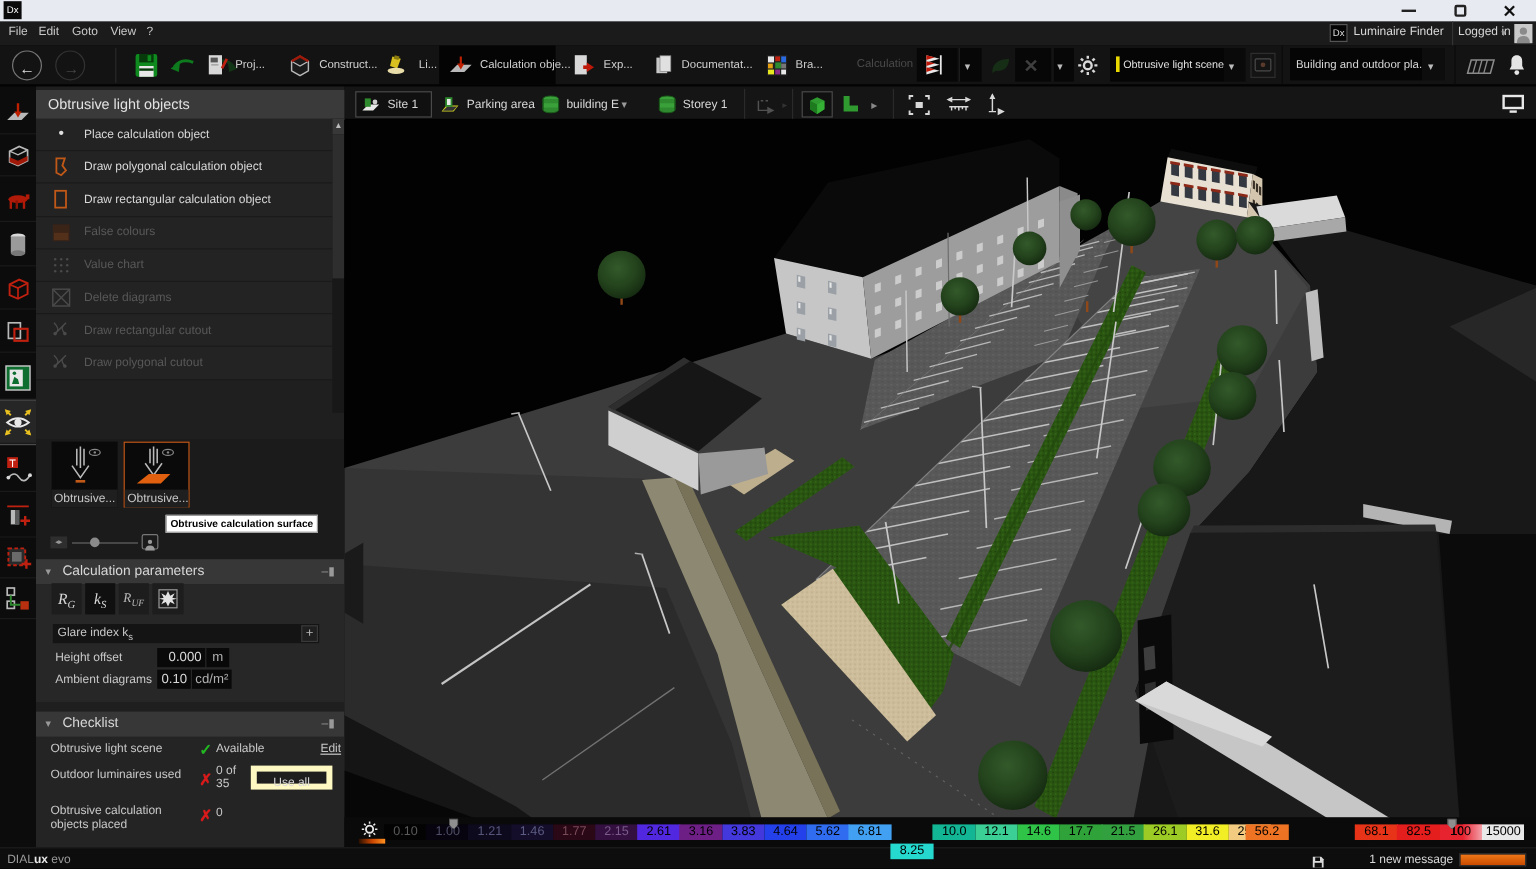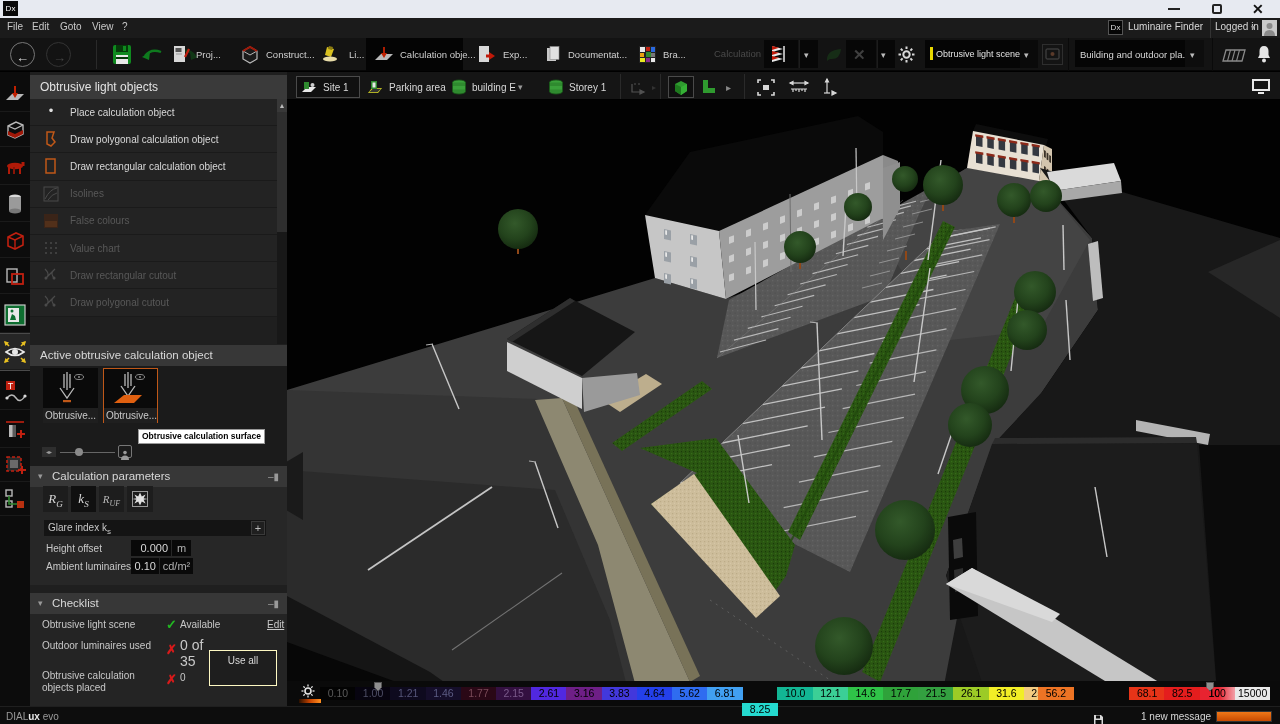--- a/index.html
+++ b/index.html
@@ -472,29 +472,20 @@
         <span class="ticon">
           <svg width="18" height="18" viewBox="0 0 18 18">
             <rect x="4" y="2" width="9" height="14" fill="none" stroke="#c05818" stroke-width="1.5"></rect>
           </svg>
         </span>
         <span style="color:#d8d8d8;">Draw rectangular calculation object</span>
       </div>
 <div class="titem">
         <span class="ticon">
           <svg width="18" height="18" viewBox="0 0 18 18">
-            <rect x="2" y="2" width="14" height="14" fill="none" stroke="#4a4a4a" stroke-width="1"></rect>
-            <path d="M3 14 Q8 4 15 3 M6 15 Q10 9 15 8" stroke="#4a4a4a" fill="none"></path>
-          </svg>
-        </span>
-        <span style="color:#585858;">Isolines</span>
-      </div>
-<div class="titem">
-        <span class="ticon">
-          <svg width="18" height="18" viewBox="0 0 18 18">
             <rect x="2" y="2" width="14" height="14" fill="#3a2418"></rect>
             <rect x="3" y="9" width="12" height="6" fill="#52301a"></rect>
           </svg>
         </span>
         <span style="color:#585858;">False colours</span>
       </div>
 <div class="titem">
         <span class="ticon">
           <svg width="18" height="18" viewBox="0 0 18 18">
             <circle cx="4" cy="4" r="1" fill="#4a4a4a"></circle>
@@ -506,20 +497,29 @@
             <circle cx="4" cy="14" r="1" fill="#4a4a4a"></circle>
             <circle cx="9" cy="14" r="1" fill="#4a4a4a"></circle>
             <circle cx="14" cy="14" r="1" fill="#4a4a4a"></circle>
           </svg>
         </span>
         <span style="color:#585858;">Value chart</span>
       </div>
 <div class="titem">
         <span class="ticon">
           <svg width="18" height="18" viewBox="0 0 18 18">
+            <rect x="2" y="2" width="14" height="14" fill="none" stroke="#4a4a4a" stroke-width="1.2"></rect>
+            <path d="M2 2 L16 16 M16 2 L2 16" stroke="#4a4a4a" stroke-width="1.2"></path>
+          </svg>
+        </span>
+        <span style="color:#585858;">Delete diagrams</span>
+      </div>
+<div class="titem">
+        <span class="ticon">
+          <svg width="18" height="18" viewBox="0 0 18 18">
             <path d="M3 13 L13 3 M3 3 C7 7 7 9 5 11 M13 13 C9 9 9 7 11 5" stroke="#4a4a4a" fill="none" stroke-width="1.2"></path>
             <circle cx="4" cy="12" r="1.5" fill="#4a4a4a"></circle>
             <circle cx="12" cy="12" r="1.5" fill="#4a4a4a"></circle>
           </svg>
         </span>
         <span style="color:#585858;">Draw rectangular cutout</span>
       </div>
 <div class="titem">
         <span class="ticon">
           <svg width="18" height="18" viewBox="0 0 18 18">
@@ -529,21 +529,20 @@
           </svg>
         </span>
         <span style="color:#585858;">Draw polygonal cutout</span>
       </div>
     </div>
 
   <div style="position:absolute;left:247px;top:27px;width:10px;height:245px;background:#181818;"></div>
   <div style="position:absolute;left:247px;top:27px;width:10px;height:13px;background:#383838;color:#bbb;font-size:7px;text-align:center;line-height:13px;">▲</div>
   <div style="position:absolute;left:247px;top:40px;width:10px;height:120px;background:#2e2e2e;"></div>
 
-  <div class="shead nc" style="top:273px;padding-left:10px;">Active obtrusive calculation object</div>
   <div style="position:absolute;left:0;top:294px;width:257px;height:100px;background:#1b1b1b;"></div>
 
   <div style="position:absolute;left:13px;top:296px;width:55px;height:55px;background:#0a0a0a;"><svg width="53" height="38" viewBox="0 0 53 38">
         <g stroke="#b9b9b9" fill="none" stroke-width="1.3">
           <line x1="24" y1="4" x2="24" y2="22"></line>
           <line x1="21" y1="6" x2="21" y2="20"></line>
           <line x1="27" y1="6" x2="27" y2="20"></line>
           <polyline points="17,20 24,30 31,20"></polyline>
         </g>
         <ellipse cx="36" cy="9" rx="4.5" ry="2.5" fill="none" stroke="#8a8a8a"></ellipse>
@@ -585,34 +584,34 @@
     <svg width="26" height="26" viewBox="0 0 26 26">
         <rect x="5.5" y="5.5" width="15" height="15" fill="none" stroke="#9a9a9a" stroke-width="1"></rect>
         <path d="M13 6.5 L14.8 10.4 L18.6 8.4 L16.6 12.2 L20.5 13 L16.6 13.8 L18.6 17.6 L14.8 15.6 L13 19.5 L11.2 15.6 L7.4 17.6 L9.4 13.8 L5.5 13 L9.4 12.2 L7.4 8.4 L11.2 10.4 Z" fill="#e2e2e2"></path>
       </svg></div>
 
   <div style="position:absolute;left:14px;top:448px;width:222px;height:16px;background:#141414;color:#c8c8c8;font-size:10px;line-height:16px;padding-left:4px;">Glare index k<sub style="font-size:8px;">s</sub></div>
   <div style="position:absolute;left:221px;top:449px;width:14px;height:14px;background:#1f1f1f;border:1px solid #3a3a3a;color:#bbb;font-size:11px;text-align:center;line-height:12px;">+</div>
   <div style="position:absolute;left:16px;top:471px;color:#c8c8c8;font-size:10px;">Height offset</div>
   <div style="position:absolute;left:101px;top:468px;width:40px;height:16px;background:#090909;color:#d8d8d8;font-size:11px;line-height:16px;text-align:right;padding-right:3px;">0.000</div>
   <div style="position:absolute;left:142px;top:468px;width:19px;height:16px;background:#090909;color:#b0b0b0;font-size:11px;line-height:16px;text-align:center;">m</div>
-  <div style="position:absolute;left:16px;top:489px;color:#c8c8c8;font-size:10px;">Ambient luminaires</div>
+  <div style="position:absolute;left:16px;top:489px;color:#c8c8c8;font-size:10px;">Ambient diagrams</div>
   <div style="position:absolute;left:101px;top:486px;width:28px;height:16px;background:#090909;color:#d8d8d8;font-size:11px;line-height:16px;text-align:right;padding-right:3px;">0.10</div>
   <div style="position:absolute;left:130px;top:486px;width:33px;height:16px;background:#090909;color:#b0b0b0;font-size:11px;line-height:16px;text-align:center;">cd/m²</div>
 
   <div class="shead" style="top:521px;">Checklist<span class="pin">–▮</span></div>
   <div style="position:absolute;left:0;top:542px;width:257px;height:92px;background:#242424;"></div>
   <div style="position:absolute;left:12px;top:547px;color:#c8c8c8;font-size:10px;">Obtrusive light scene</div>
   <div style="position:absolute;left:136px;top:545px;color:#22b822;font-size:13px;font-weight:bold;">✓</div>
   <div style="position:absolute;left:150px;top:547px;color:#c8c8c8;font-size:10px;">Available</div>
   <div style="position:absolute;left:237px;top:547px;color:#c8c8c8;font-size:10px;text-decoration:underline;">Edit</div>
   <div style="position:absolute;left:12px;top:568px;color:#c8c8c8;font-size:10px;">Outdoor luminaires used</div>
   <div style="position:absolute;left:136px;top:570px;color:#d81a1a;font-size:13px;font-weight:bold;">✗</div>
-  <div style="position:absolute;left:150px;top:565px;color:#c8c8c8;font-size:14px;">0 of<br>35</div>
-  <div style="position:absolute;left:179px;top:578px;width:68px;height:36px;border:1px solid #fef9c3;background:#1e1e1e;color:#d8d8d8;font-size:10px;text-align:center;line-height:20px;">Use all</div>
+  <div style="position:absolute;left:150px;top:565px;color:#c8c8c8;font-size:10px;">0 of<br>35</div>
+  <div style="position:absolute;left:179px;top:566px;width:68px;height:20px;border:5px solid #fef9c3;background:#1e1e1e;color:#d8d8d8;font-size:10px;text-align:center;line-height:20px;">Use all</div>
   <div style="position:absolute;left:12px;top:598px;width:125px;color:#c8c8c8;font-size:10px;line-height:1.15;">Obtrusive calculation objects placed</div>
   <div style="position:absolute;left:136px;top:600px;color:#d81a1a;font-size:13px;font-weight:bold;">✗</div>
   <div style="position:absolute;left:150px;top:600px;color:#c8c8c8;font-size:10px;">0</div>
 </div>
 
 <div style="position:absolute;left:287px;top:100px;width:993px;height:606px;background:#030303;">
 <svg width="993" height="606" viewBox="0 0 993 606">
 <defs>
 <pattern id="bg2" width="4" height="4" patternUnits="userSpaceOnUse">
           <rect width="4" height="4" fill="#cdbd9b"></rect>

